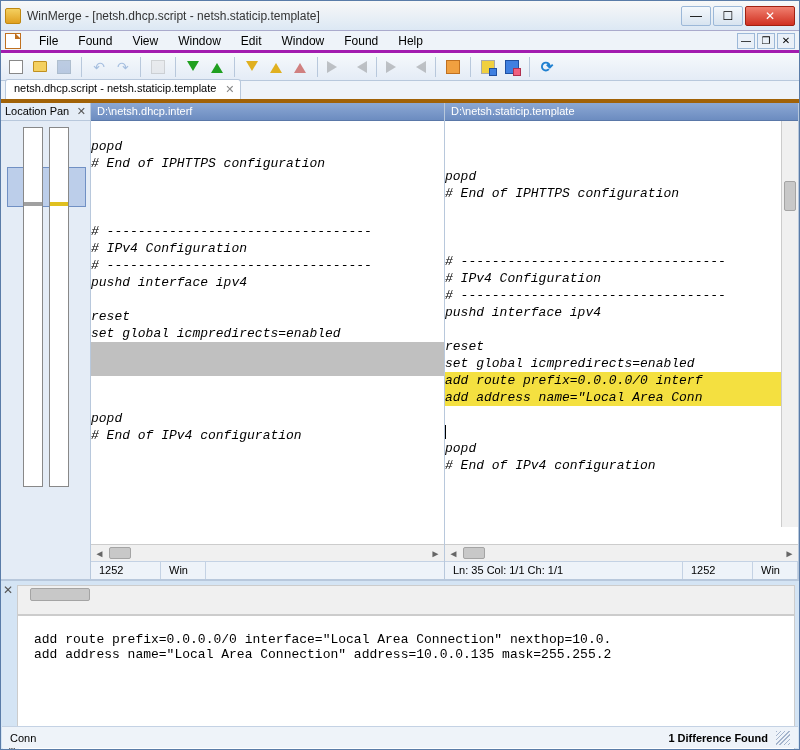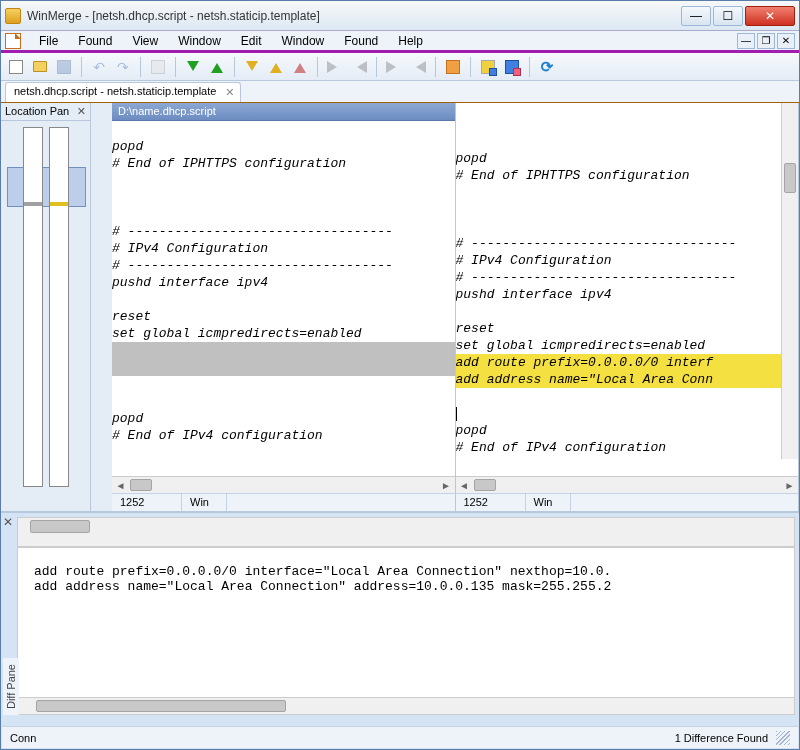--- a/index.html
+++ b/index.html
@@ -112,21 +112,21 @@
   .ico-grey-tri.l { border-right:10px solid #606060; }
   .ico-sq { width:14px; height:14px; border:1px solid #aaa; }
   .ico-sq.orange { background:#f0a040; border-color:#c07020; }
   .ico-sq.blue { background:#4080e0; border-color:#2050a0; }
   .ico-sq.yel { background:#f0d040; }
   .ico-refresh { font-size:15px; color:#2080d0; font-weight:bold; }
   
   .tabstrip {
     height: 22px;
     background: #eef3f9;
-    border-bottom: 1px solid #a16207;
+    border-bottom: 4px solid #a16207;
     display: flex;
     align-items: flex-end;
     padding: 0 4px;
   }
   .doc-tab {
     height: 20px;
     padding: 2px 24px 2px 8px;
     background: #fff;
     border: 1px solid #b8c8dc;
     border-bottom: none;
@@ -134,23 +134,22 @@
     font-size: 11px;
     position: relative;
   }
   .doc-tab .tab-x {
     position: absolute; right: 6px; top: 3px;
     font-size: 11px; color: #888;
   }
   
   .workarea {
     display: flex;
-    height: 408px;
+    height: 476px;
     background: #e4ecf6;
-    gap: 21px;
   }
   
   .locpane {
     width: 90px;
     display: flex;
     flex-direction: column;
     border-right: 1px solid #b8c8dc;
     background: #e4ecf6;
   }
   .locpane-hdr {
@@ -295,21 +294,21 @@
   .statusbar {
     position: absolute; left: 1px; right: 1px; bottom: 1px;
     height: 22px;
     background: #eef3f9;
     border-top: 1px solid #c4d2e4;
     display: flex;
     align-items: center;
     font-size: 11px;
     padding: 0 8px;
   }
-  .statusbar .right { margin-left: auto; }
+  .statusbar .right { margin-left: auto; font-weight: bold; }
   .resize-grip {
     width:14px; height:14px; margin-left:8px;
     background: repeating-linear-gradient(135deg,#a4b4cc,#a4b4cc 1px,transparent 1px,transparent 3px);
   }
 </style>
 </head>
 <body>
 
 <div class="titlebar">
   <div class="app-icon"></div>
@@ -432,45 +431,47 @@
       </div>
       <div class="loc-col">
         <div class="loc-mark" style="top:74px;background:#e0c020"></div>
       </div>
     </div>
   </div>
 
   <div class="cmp-panes">
 
     <div class="cmp-pane">
-      <div class="cmp-hdr">D:\name.dhcp.script</div>
+      <div class="cmp-hdr">D:\netsh.dhcp.interf</div>
       <div class="cmp-body" id="left-body"><div class="cmp-line"></div><div class="cmp-line">popd</div><div class="cmp-line"># End of IPHTTPS configuration</div><div class="cmp-line"></div><div class="cmp-line"></div><div class="cmp-line"></div><div class="cmp-line"># ----------------------------------</div><div class="cmp-line"># IPv4 Configuration</div><div class="cmp-line"># ----------------------------------</div><div class="cmp-line">pushd interface ipv4</div><div class="cmp-line"></div><div class="cmp-line">reset</div><div class="cmp-line">set global icmpredirects=enabled</div><div class="cmp-line diff-grey"></div><div class="cmp-line diff-grey"></div><div class="cmp-line"></div><div class="cmp-line"></div><div class="cmp-line">popd</div><div class="cmp-line"># End of IPv4 configuration</div></div>
       <div class="cmp-scroll-h">
         <div class="arrow l">◄</div>
         <div class="thumb"></div>
         <div class="arrow r">►</div>
       </div>
       <div class="cmp-status">
         <div class="cell" style="width:70px;">1252</div>
         <div class="cell" style="width:45px;">Win</div>
       </div>
     </div>
 
     <div class="cmp-pane">
+      <div class="cmp-hdr">D:\netsh.staticip.template</div>
       <div class="cmp-body" id="right-body">
         <div class="cmp-line"></div><div class="cmp-line">popd</div><div class="cmp-line"># End of IPHTTPS configuration</div><div class="cmp-line"></div><div class="cmp-line"></div><div class="cmp-line"></div><div class="cmp-line"># ----------------------------------</div><div class="cmp-line"># IPv4 Configuration</div><div class="cmp-line"># ----------------------------------</div><div class="cmp-line">pushd interface ipv4</div><div class="cmp-line"></div><div class="cmp-line">reset</div><div class="cmp-line">set global icmpredirects=enabled</div><div class="cmp-line diff-yellow">add route prefix=0.0.0.0/0 interf</div><div class="cmp-line diff-yellow">add address name="Local Area Conn</div><div class="cmp-line"></div><div class="cmp-line"><span class="cursor-bar"></span></div><div class="cmp-line">popd</div><div class="cmp-line"># End of IPv4 configuration</div><div class="cmp-scroll-v">
           <div class="thumb"></div>
         </div>
       </div>
       <div class="cmp-scroll-h">
         <div class="arrow l">◄</div>
         <div class="thumb"></div>
         <div class="arrow r">►</div>
       </div>
       <div class="cmp-status">
+        <div class="cell fill">Ln: 35  Col: 1/1  Ch: 1/1</div>
         <div class="cell" style="width:70px;">1252</div>
         <div class="cell" style="width:45px;">Win</div>
       </div>
     </div>
   </div>
 </div>
 
 <div class="diffpane-wrap">
   <div class="diffpane-close">✕</div>
   <div class="diffpane-body">

